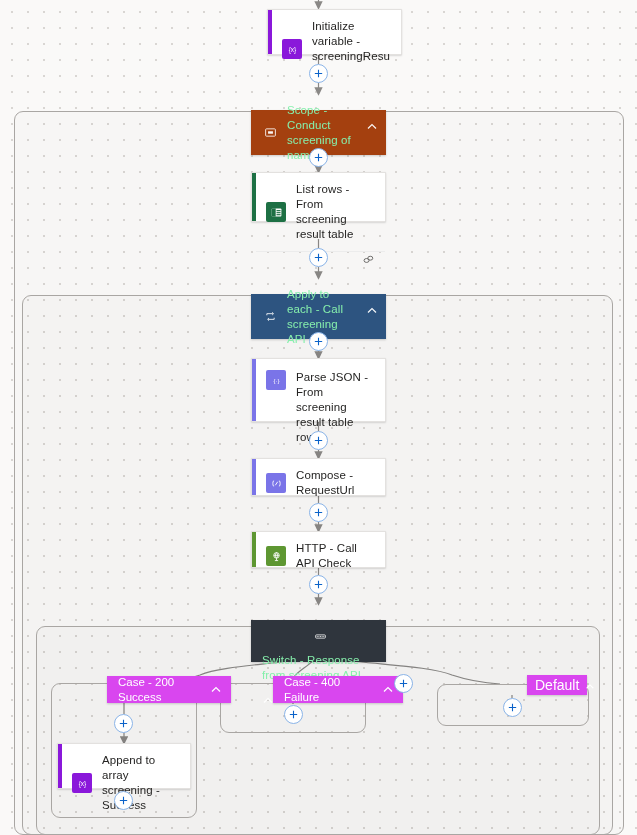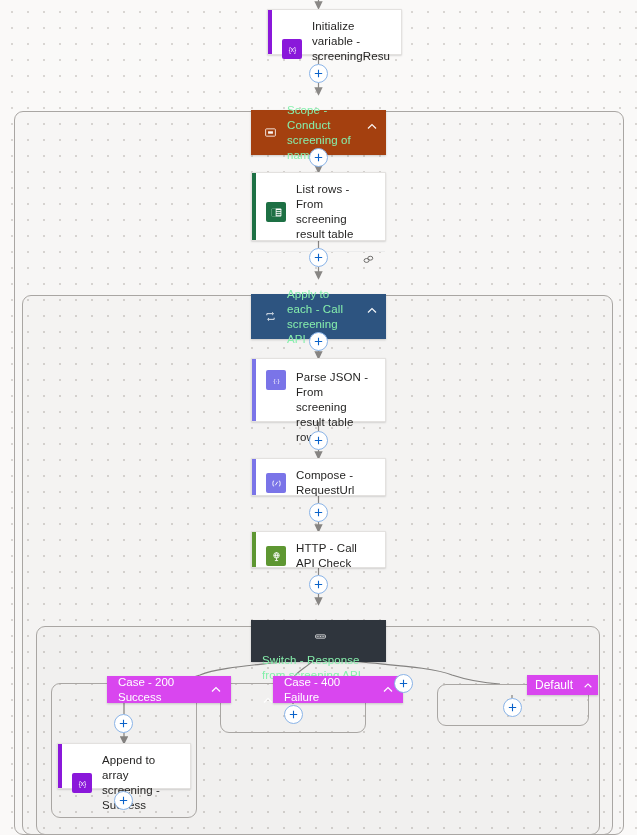--- a/index.html
+++ b/index.html
@@ -203,21 +203,21 @@
     </svg>
   </div>
   <div class="htitle">Scope - Conduct screening of names</div>
   <div class="chev">
     <svg width="12" height="12" viewBox="0 0 12 12" fill="none" stroke="#fff" stroke-width="1.2">
         <path d="M2 7.5 L6 3.5 L10 7.5"></path>
       </svg>
   </div>
 </div>
 
-<div class="card" style="left:251px;top:172px;width:135px;height:69px;">
+<div class="card" style="left:251px;top:172px;width:135px;height:50px;">
   <div class="accent" style="background:#1d7044;"></div>
   <div class="row" style="flex:0 0 auto;">
     <div class="ico" style="background:#1d7044;">
       <svg width="13" height="13" viewBox="0 0 16 16">
         <rect x="2" y="3" width="12" height="10" rx="1" fill="#fff"></rect>
         <rect x="2" y="3" width="5" height="10" fill="#1d7044"></rect>
         <rect x="8" y="5" width="5" height="1.4" fill="#1d7044"></rect>
         <rect x="8" y="7.5" width="5" height="1.4" fill="#1d7044"></rect>
         <rect x="8" y="10" width="5" height="1.4" fill="#1d7044"></rect>
       </svg>
@@ -316,21 +316,21 @@
 
 <div class="cnode" style="left:228px;top:676px;width:130px;height:27px;gap:11px;">
   <span>Case - 400 Failure</span>
   <span class="chev">
     <svg width="12" height="12" viewBox="0 0 12 12" fill="none" stroke="#fff" stroke-width="1.2">
         <path d="M2 7.5 L6 3.5 L10 7.5"></path>
       </svg>
   </span>
 </div>
 
-<div class="cnode" style="left:482px;top:675px;width:71px;height:20px;padding:3px 5px 3px 8px;font-size:12px;">
+<div class="cnode" style="left:482px;top:675px;width:60px;height:20px;padding:3px 5px 3px 8px;font-size:14px;">
   <span>Default</span>
   <span class="chev" style="margin-left:6px;width:10px;height:10px;flex:0 0 10px;">
     <svg width="10" height="10" viewBox="0 0 12 12" fill="none" stroke="#fff" stroke-width="1.3">
         <path d="M2 7.5 L6 3.5 L10 7.5"></path>
       </svg>
   </span>
 </div>
 
 <div class="card" style="left:57px;top:743px;width:134px;height:46px;">
   <div class="accent" style="background:#8a18da;"></div>

